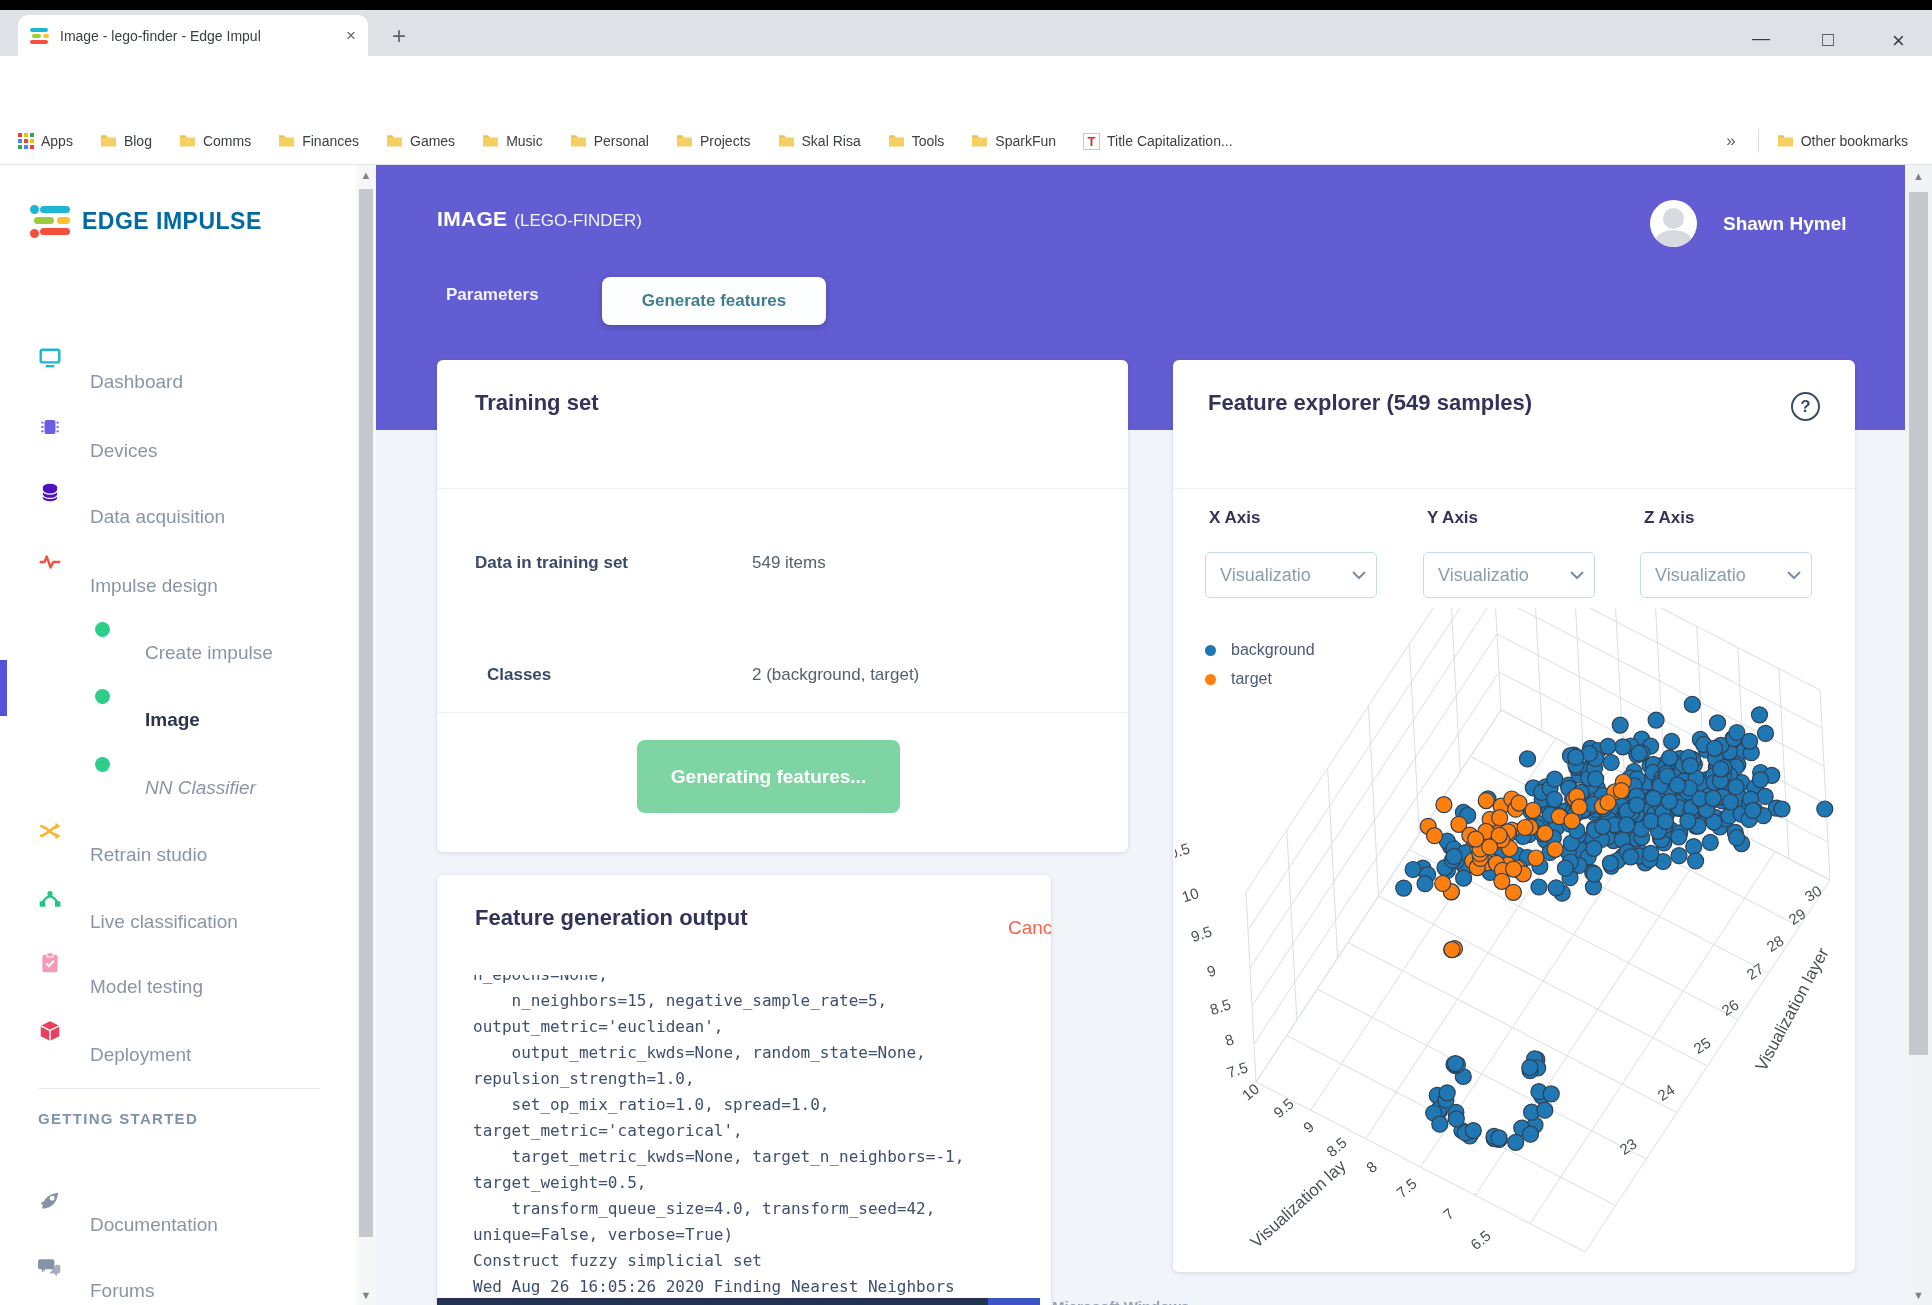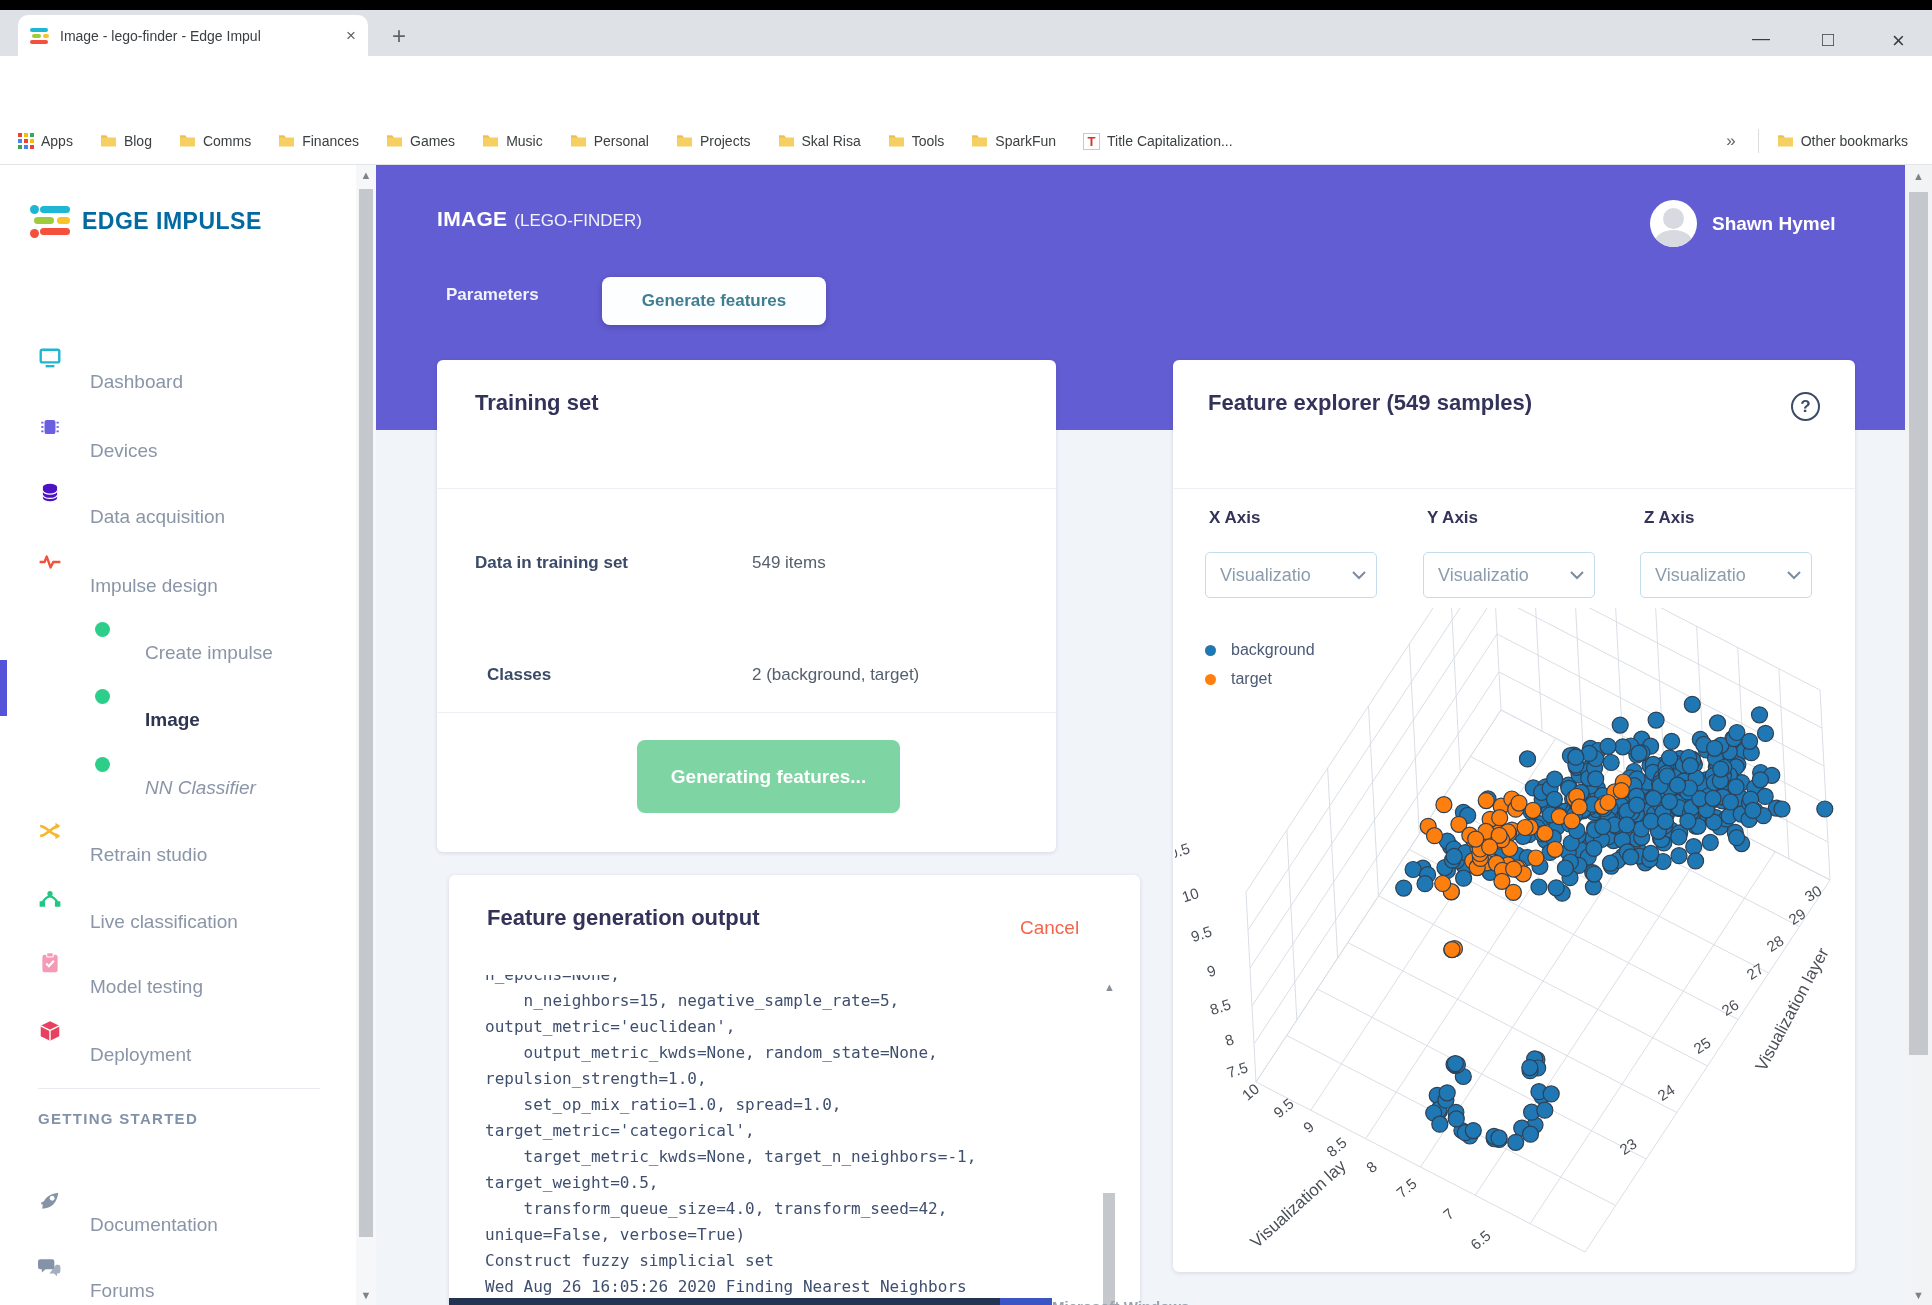--- a/index.html
+++ b/index.html
@@ -50,21 +50,21 @@
   
   #proj-title{left:61px;top:42px;color:#fff;}
   #proj-title b{font-size:21px;font-weight:700;letter-spacing:.3px;}
   #proj-title span{font-size:17px;font-weight:400;opacity:.92;margin-left:7px;}
   #tab-params{left:70px;top:120px;font-size:17px;font-weight:600;color:#f2f2fb;}
   #tab-generate{left:226px;top:112px;width:224px;height:48px;background:#fdfeff;border-radius:8px;display:flex;align-items:center;justify-content:center;font-size:17px;font-weight:600;color:#3e7e90;box-shadow:0 2px 6px rgba(20,20,60,.25);}
   #user{left:1274px;top:35px;display:flex;align-items:center;}
   #avatar{width:47px;height:47px;border-radius:50%;background:#fff;position:relative;overflow:hidden;}
   #avatar i{position:absolute;left:13px;top:8px;width:21px;height:21px;border-radius:50%;background:#d7dae1;}
   #avatar u{position:absolute;left:5px;top:30px;width:37px;height:24px;border-radius:50%;background:#d7dae1;}
-  #user .name{color:#fff;font-size:19px;font-weight:700;margin-left:15px;}
+  #user .name{color:#fff;font-size:19px;font-weight:700;margin-left:26px;}
   
   .card{position:absolute;background:#fff;border-radius:6px;box-shadow:0 1px 4px rgba(40,50,90,.14);overflow:hidden;}
   .card-title{position:absolute;left:38px;top:30px;font-size:22px;font-weight:600;color:#33335a;}
   .hdiv{position:absolute;left:0;width:100%;height:1px;background:#edf0f4;}
   .kv-label{position:absolute;left:38px;font-size:17px;font-weight:700;color:#3b4a66;}
   .kv-value{position:absolute;left:315px;font-size:17px;color:#55606e;}
   #gen-btn{position:absolute;left:200px;top:380px;width:263px;height:73px;background:#7fd4a4;border:none;border-radius:8px;color:#fff;font-size:19px;font-weight:700;}
   #cancel-link{position:absolute;left:571px;top:42px;font-size:19px;color:#f5654a;}
   #console{position:absolute;left:0;top:100px;width:652px;height:330px;overflow:hidden;}
   #console pre{margin:-13px 0 0 36px;font-family:"DejaVu Sans Mono",monospace;font-size:16px;line-height:26px;color:#3f4f6f;white-space:pre;}
@@ -386,32 +386,32 @@
     <div class="abs" id="tab-generate">Generate features</div>
 
     <div class="abs" id="user">
       <span id="avatar">
           <i></i>
           <u></u>
         </span>
       <span class="name">Shawn Hymel</span>
     </div>
 
-    <div class="card" style="left:61px;top:195px;width:619px;height:492px;">
+    <div class="card" style="left:61px;top:195px;width:691px;height:492px;">
       <div class="card-title">Training set</div>
       <div class="hdiv" style="top:128px;"></div>
       <div class="kv-label" style="top:193px;">Data in training set</div>
       <div class="kv-value" style="top:193px;">549 items</div>
       <div class="kv-label" style="top:305px;margin-left:12px;">Classes</div>
       <div class="kv-value" style="top:305px;">2 (background, target)</div>
       <div class="hdiv" style="top:352px;"></div>
       <button id="gen-btn">Generating features...</button>
     </div>
 
-    <div class="card" style="left:61px;top:710px;width:691px;height:430px;border-radius:6px 6px 0 0;margin-left:12px;">
+    <div class="card" style="left:61px;top:710px;width:614px;height:430px;border-radius:6px 6px 0 0;">
       <div class="card-title">Feature generation output</div>
       <span id="cancel-link">Cancel</span>
       <div id="console">
           <pre id="console-pre">n_epochs=None,
     n_neighbors=15, negative_sample_rate=5,
 output_metric='euclidean',
     output_metric_kwds=None, random_state=None,
 repulsion_strength=1.0,
     set_op_mix_ratio=1.0, spread=1.0,
 target_metric='categorical',

